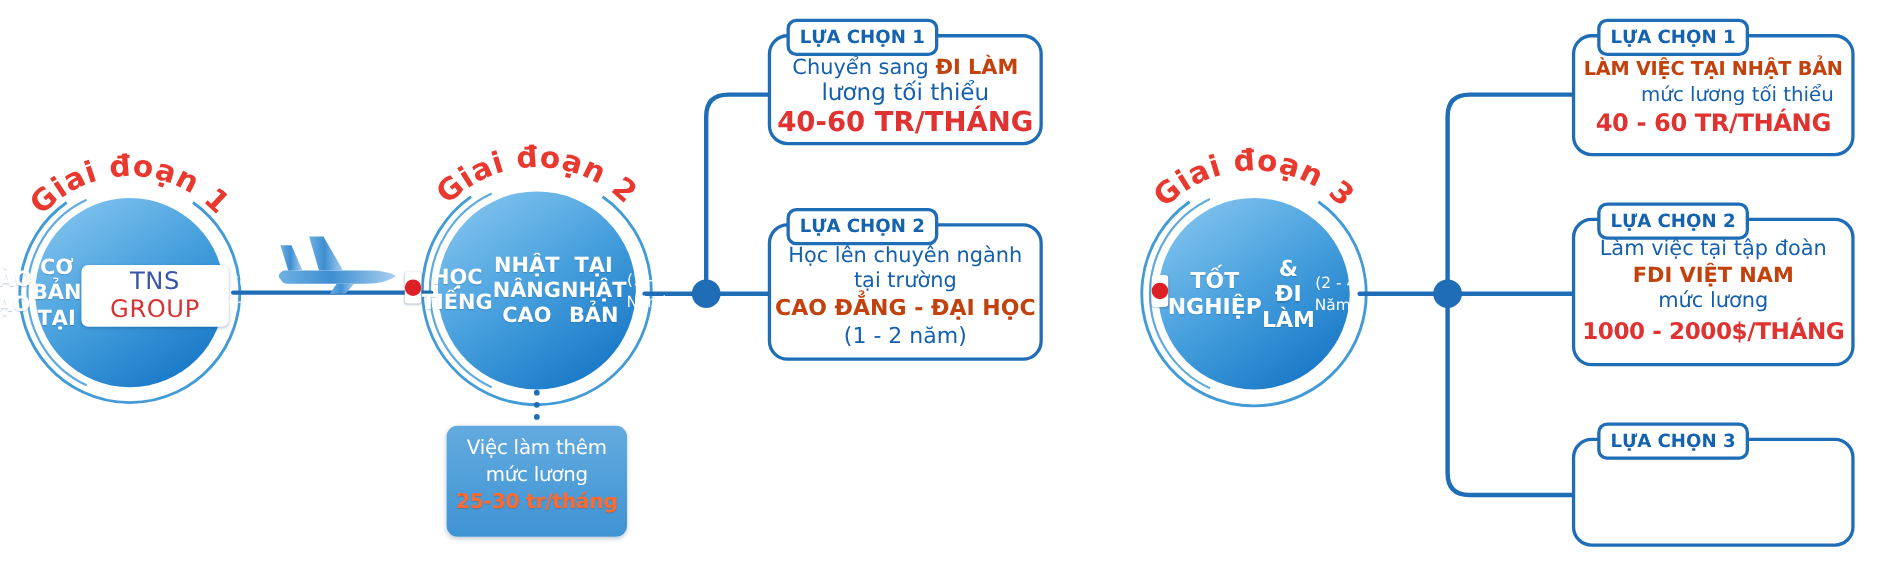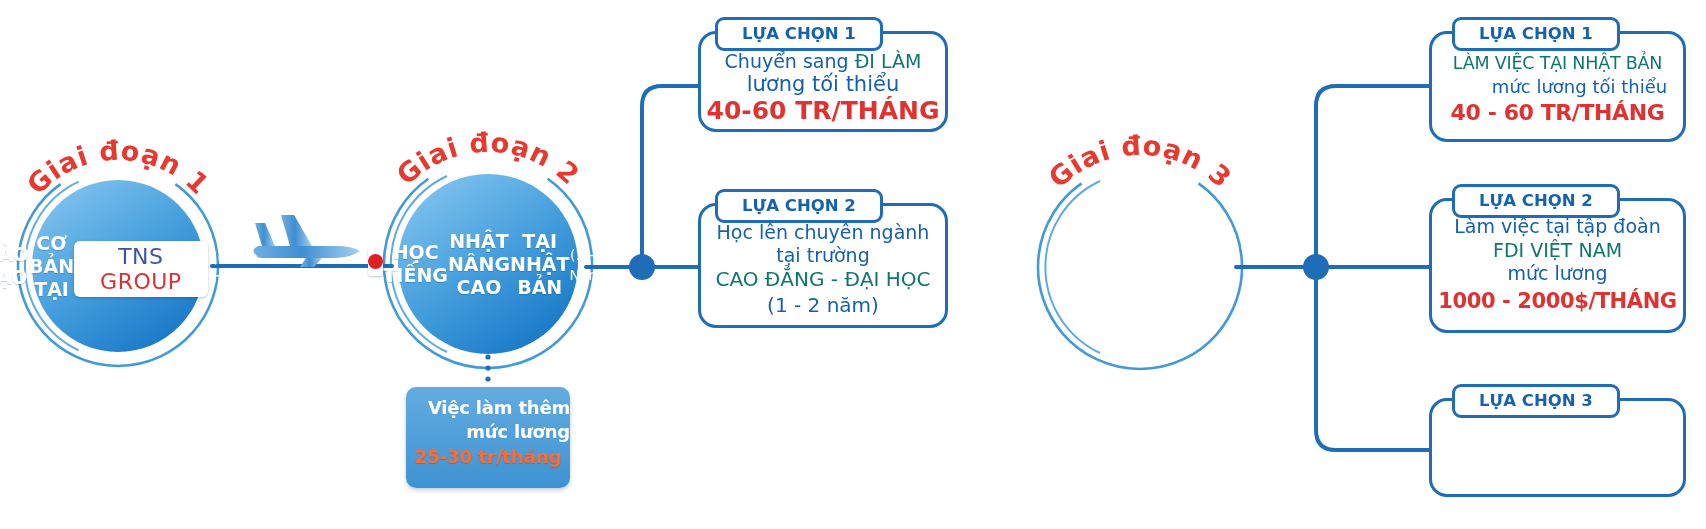--- a/index.html
+++ b/index.html
@@ -21,32 +21,32 @@
   .logo-tns{color:#3a55a8;}
   .logo-group{color:#d63430;}
   .flag{width:46px;height:29px;background:#fff;border-radius:3px;display:flex;align-items:center;justify-content:center;margin-bottom:6px;box-shadow:0 1px 2px rgba(0,40,90,.25);}
   .flag-dot{width:15px;height:15px;border-radius:50%;background:#dd1f26;}
   .box{
     position:absolute;z-index:2;background:#fff;border:3.5px solid #1e6db6;border-radius:18px;
     box-sizing:border-box;text-align:center;
   }
   .tag{
     position:absolute;top:-17px;z-index:3;height:34px;line-height:27px;box-sizing:border-box;
-    background:#fff;border:3.5px solid #1e6db6;border-radius:9px;padding:0 24px;
+    background:#fff;border:3.5px solid #1e6db6;border-radius:9px;padding:0 9px;
     font-weight:bold;font-size:16.5px;color:#1563ae;white-space:nowrap;
   }
   .ln{font-size:19px;line-height:23px;color:#1460ae;white-space:nowrap;}
-  .red{color:#0f766e;font-weight:normal;}
+  .red{color:#c2410c;font-weight:bold;}
   .salary{font-weight:bold;color:#e03230;white-space:nowrap;}
   .note{
     position:absolute;z-index:2;border-radius:10px;text-align:center;color:#fff;
     background:linear-gradient(180deg,#63abdf 0%,#3f93d3 100%);
     box-shadow:0 2px 4px rgba(0,50,100,.25);
   }
-  .note-ln{font-weight:bold;font-size:18px;line-height:24px;letter-spacing:-0.2px;text-align:right;}
+  .note-ln{font-weight:normal;font-size:18px;line-height:24px;letter-spacing:-0.2px;}
   .note-salary{font-weight:bold;font-size:18.5px;line-height:26px;color:#ffd9c4;letter-spacing:-0.3px;color:#f7602d;background:#ffffff00;}
   .note-salary{color:#ff6a2e;text-shadow:0 1px 1px rgba(120,30,0,.25);}
 </style>
 </head>
 <body>
 
 <div id="canvas">
 
   <svg id="wires" width="1706" height="529" viewBox="0 0 1706 529">
     <defs>
@@ -124,20 +124,28 @@
     <div class="c-line" style="font-size:19px;">TẠI NHẬT BẢN</div>
     <div class="c-dur" style="margin-top:2px;">(1 - 2 Năm)</div>
   </div>
 
   <div class="note" style="left:406px;top:387px;width:164px;height:92px;padding-top:9px;">
     <div class="note-ln">Việc làm thêm</div>
     <div class="note-ln">mức lương</div>
     <div class="note-salary">25-30 tr/tháng</div>
   </div>
 
+  <div class="circle" style="left:1053px;top:180px;width:174px;height:174px;">
+    <div class="flag">
+        <div class="flag-dot"></div>
+      </div>
+    <div class="c-line" style="font-size:20px;">TỐT NGHIỆP</div>
+    <div class="c-line" style="font-size:20px;">&amp; ĐI LÀM</div>
+    <div class="c-dur" style="margin-top:2px;">(2 - 4 Năm)</div>
+  </div>
 
   <div class="box" style="left:698px;top:31px;width:250px;height:101px;padding-top:16px;">
     <div class="tag" style="left:14px;">LỰA CHỌN 1</div>
     <div class="ln"><span>Chuyển sang </span><span class="red">ĐI LÀM</span></div>
     <div class="ln" style="font-size:21px;">lương tối thiểu</div>
     <div class="salary" style="font-size:25px;line-height:30px;">40-60 TR/THÁNG</div>
   </div>
 
   <div class="box" style="left:698px;top:203px;width:250px;height:125px;padding-top:15px;">
     <div class="tag" style="left:14px;">LỰA CHỌN 2</div>

